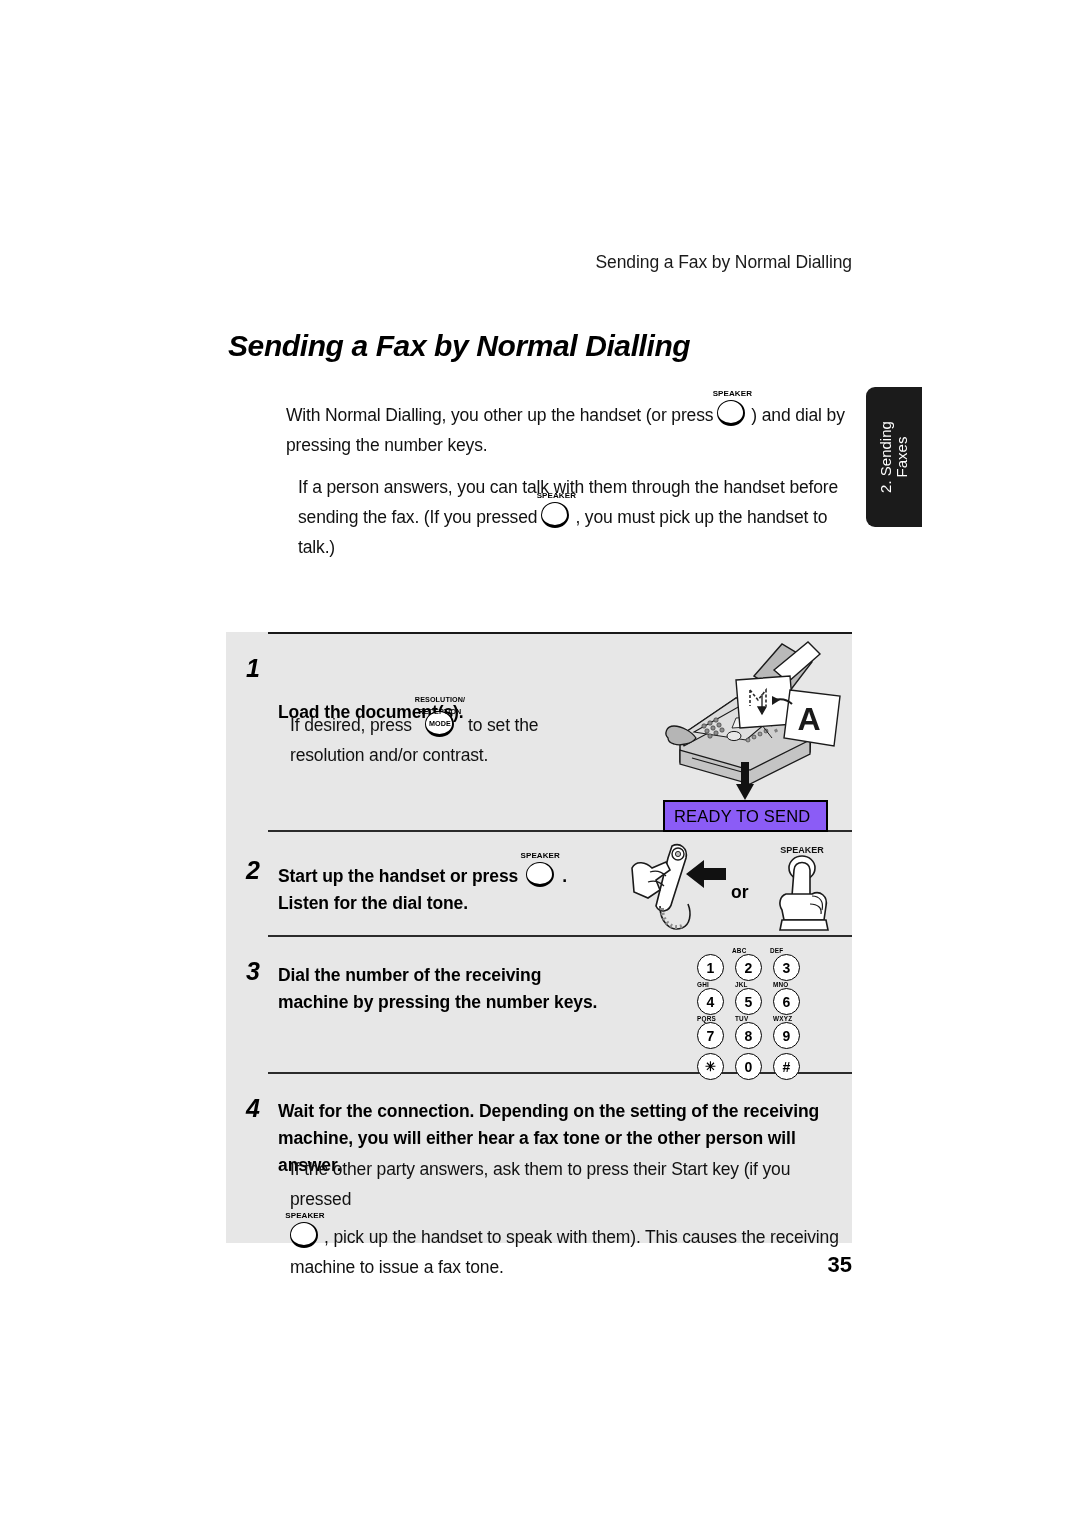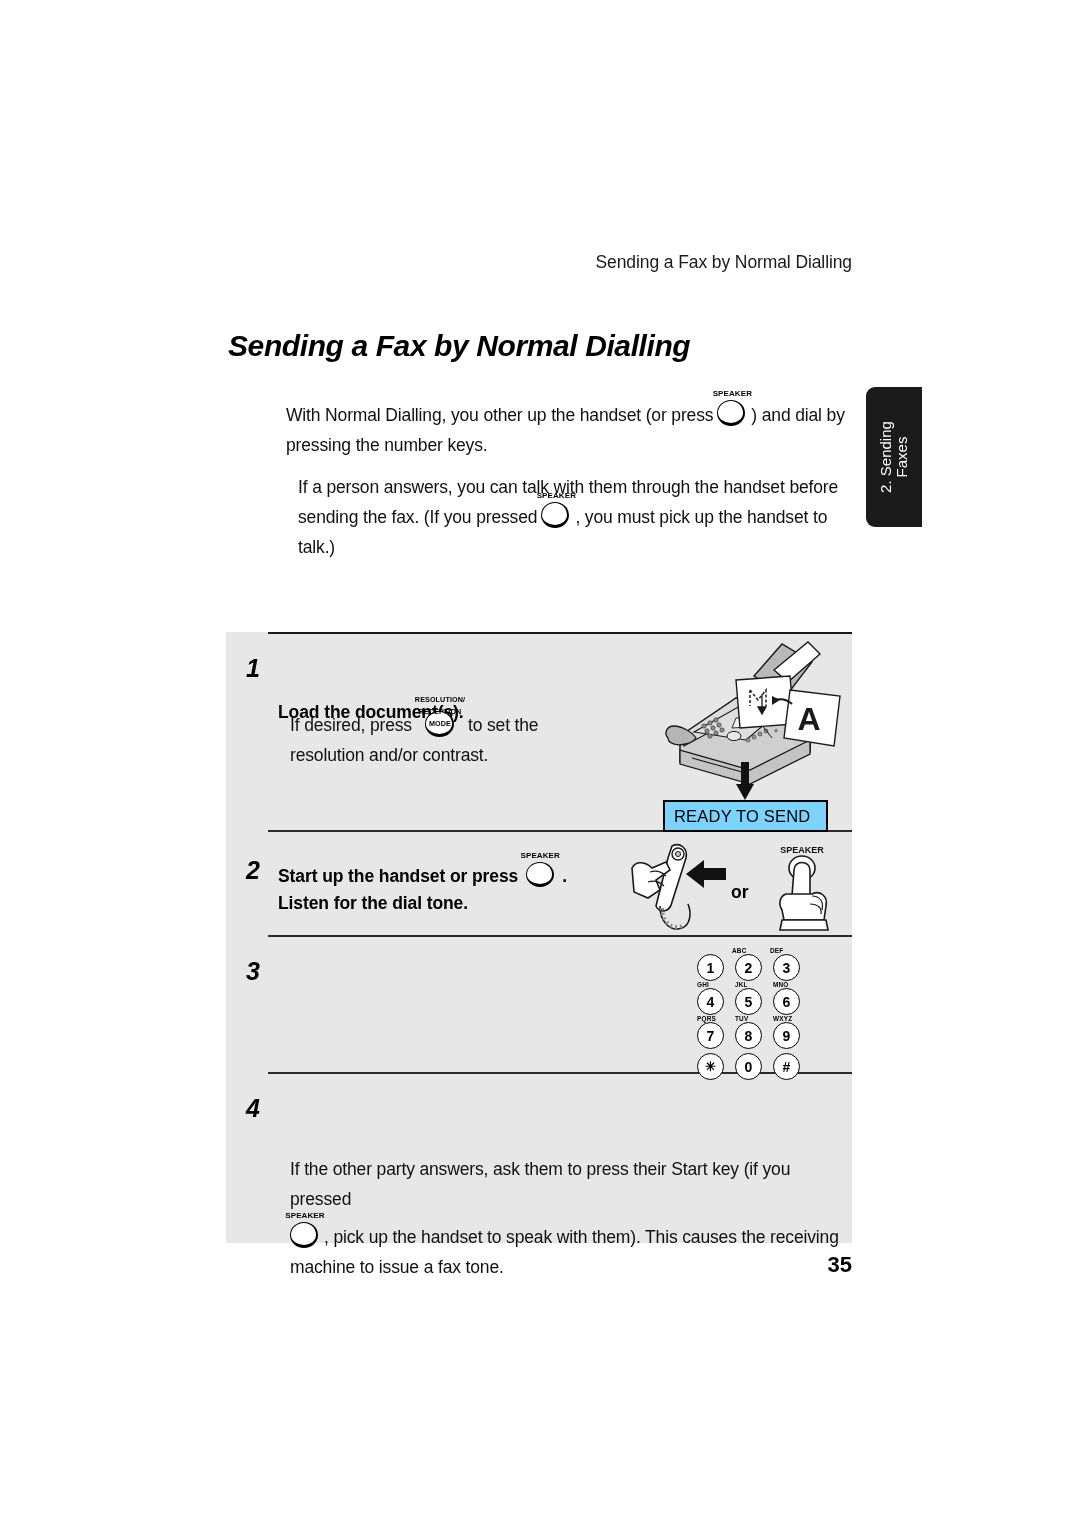--- a/index.html
+++ b/index.html
@@ -166,21 +166,21 @@
   }
 
   
   .fax-art { position: absolute; left: 436px; top: 8px; width: 190px; height: 160px; }
   .ready-box {
     position: absolute;
     left: 437px;
     top: 168px;
     width: 165px;
     height: 32px;
-    background: #7dd3fc;
+    background: #8b5cf6;
     border: 2.4px solid #000;
     display: flex;
     align-items: center;
     padding-left: 9px;
     font-size: 16.5px;
     letter-spacing: 0.2px;
   }
 
   
   .handset-art { position: absolute; left: 400px; top: 6px; width: 110px; height: 98px; }
@@ -383,20 +383,24 @@
 
         <path d="M24,50 C18,52 16,60 20,66 L22,76 L62,76 L64,62 C66,52 58,46 50,50 Z" fill="#ffffff" stroke="#1a1a1a" stroke-width="1.6"></path>
         <path d="M50,52 C58,52 62,58 60,66" stroke="#1a1a1a" stroke-width="1.2" fill="none"></path>
         <path d="M48,60 C56,60 60,64 59,70" stroke="#1a1a1a" stroke-width="1.2" fill="none"></path>
 
         <path d="M20,76 L64,76 L66,86 L18,86 Z" fill="#ffffff" stroke="#1a1a1a" stroke-width="1.6"></path>
       </svg>
     </div>
 
     <div class="step-num" style="left:20px; top:325px;">3</div>
+    <div class="step-head" style="left:52px; top:330px; width:340px;">
+      <span>Dial the number of the receiving</span><br>
+      <span>machine by pressing the number keys.</span>
+    </div>
 
     <div class="keypad" style="top:315px;">
       <div class="kp-row" style="height:34px;">
         <div class="kp-letters" style="left:35px; top:0px;">ABC</div>
         <div class="kp-letters" style="left:73px; top:0px;">DEF</div>
         <div class="kp-key" style="left:0px; top:7px;">1</div>
         <div class="kp-key" style="left:38px; top:7px;">2</div>
         <div class="kp-key" style="left:76px; top:7px;">3</div>
       </div>
       <div class="kp-row" style="height:34px;">
@@ -416,20 +420,24 @@
         <div class="kp-key" style="left:76px; top:7px;">9</div>
       </div>
       <div class="kp-row" style="height:30px;">
         <div class="kp-key" style="left:0px; top:4px; font-size:13px;">✳</div>
         <div class="kp-key" style="left:38px; top:4px;">0</div>
         <div class="kp-key" style="left:76px; top:4px;">#</div>
       </div>
     </div>
 
     <div class="step-num" style="left:20px; top:462px;">4</div>
+    <div class="step-head" style="left:52px; top:466px; width:566px;">
+      <span>Wait for the connection. Depending on the setting of the receiving</span><br>
+      <span>machine, you will either hear a fax tone or the other person will answer.</span>
+    </div>
 
     <div class="step-body" style="left:64px; top:522px; width:560px;">
       <span>If the other party answers, ask them to press their Start key (if you pressed</span>
       <span style="display:block; height:8px;"></span>
       <span class="keybtn kb-inline" style="margin-left:0;"><span class="cap">SPEAKER</span><span class="circle"></span></span><span>, pick up the handset to speak with them). This causes the receiving machine to issue a fax tone.</span>
     </div>
 
   </div>
 
   <div class="page-number">35</div>

